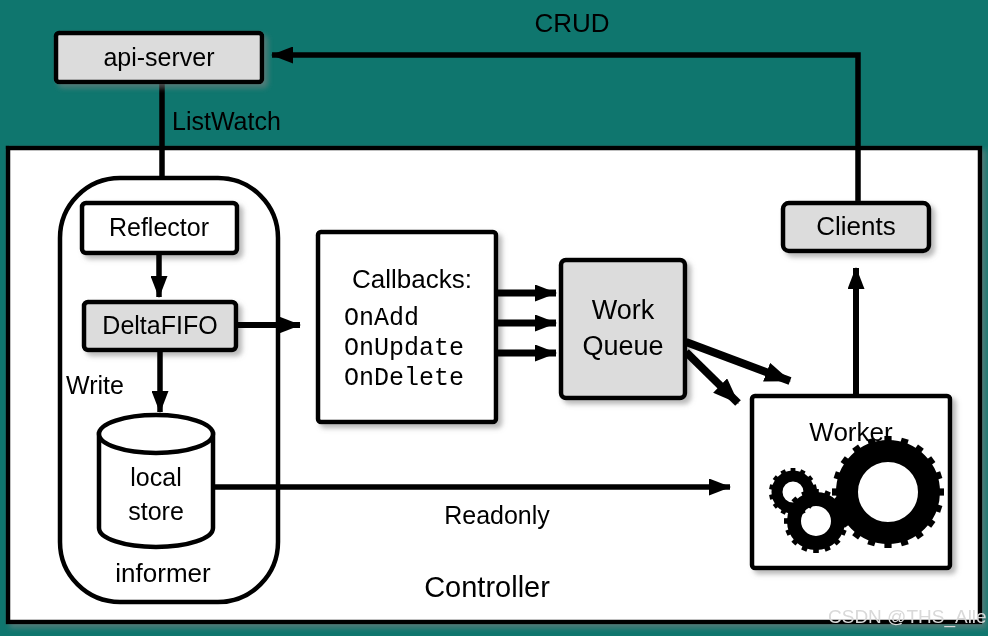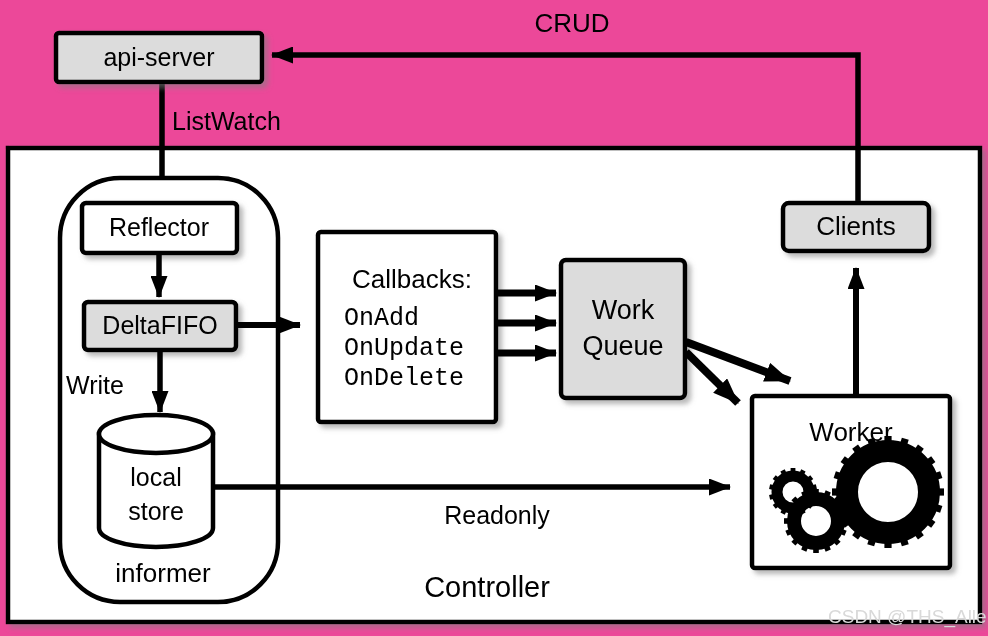--- a/index.html
+++ b/index.html
@@ -4,21 +4,21 @@
 <style>
   html, body {
     margin: 0;
     padding: 0;
     background: #ffffff;
   }
   #stage {
     position: relative;
     width: 988px;
     height: 636px;
-    background: #ec4899;
+    background: #0f766e;
     overflow: hidden;
     font-family: "Liberation Sans", sans-serif;
   }
   #stage svg {
     position: absolute;
     left: 0;
     top: 0;
   }
   .box-label {
     font-family: "Liberation Sans", sans-serif;

